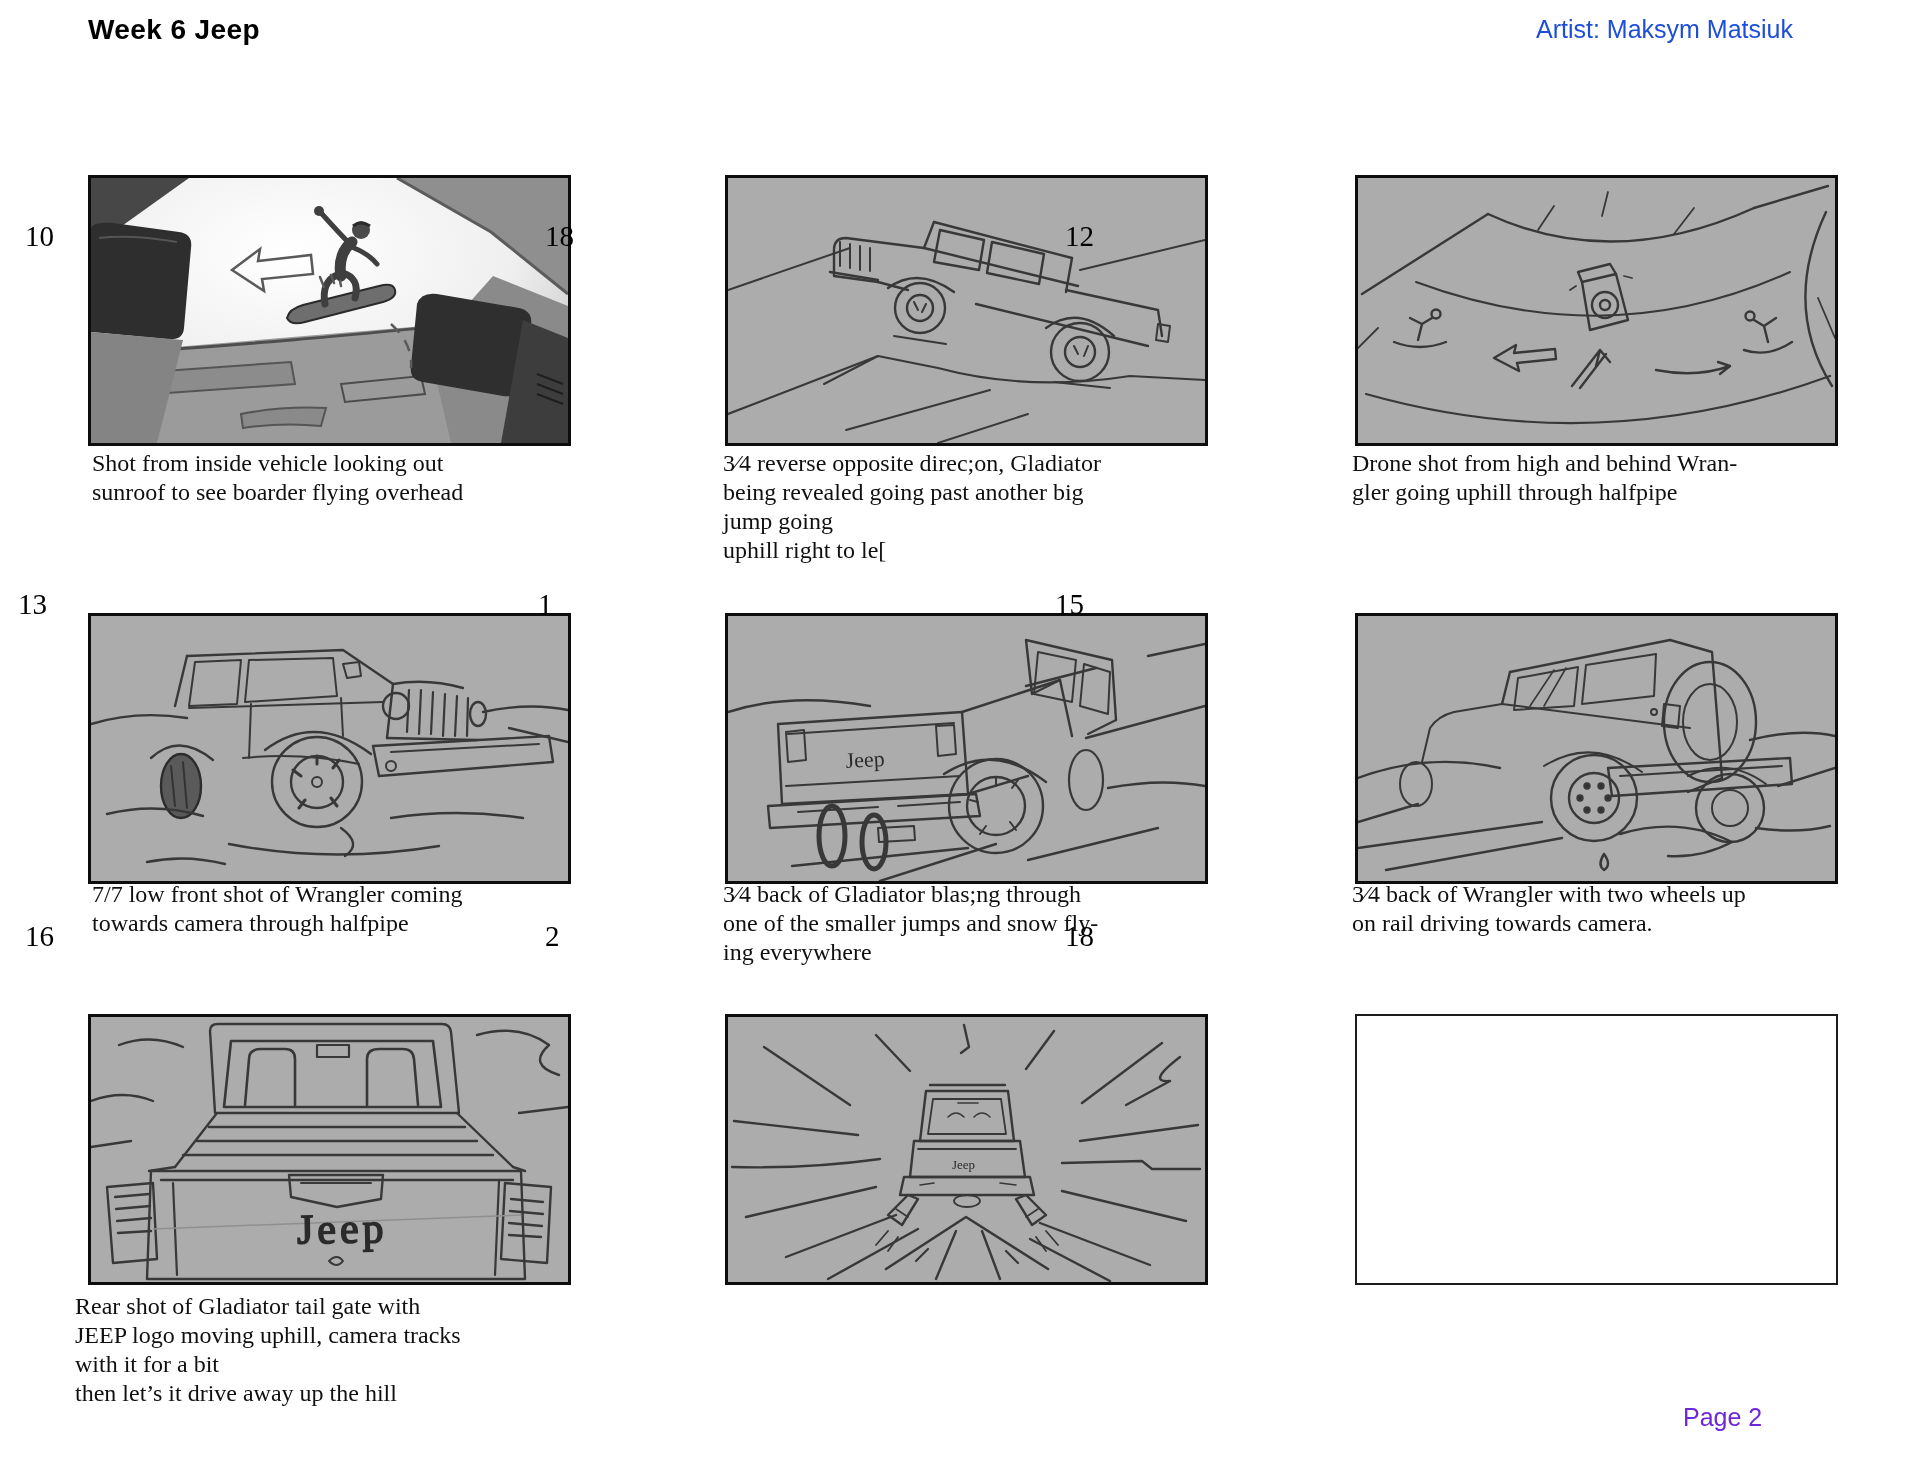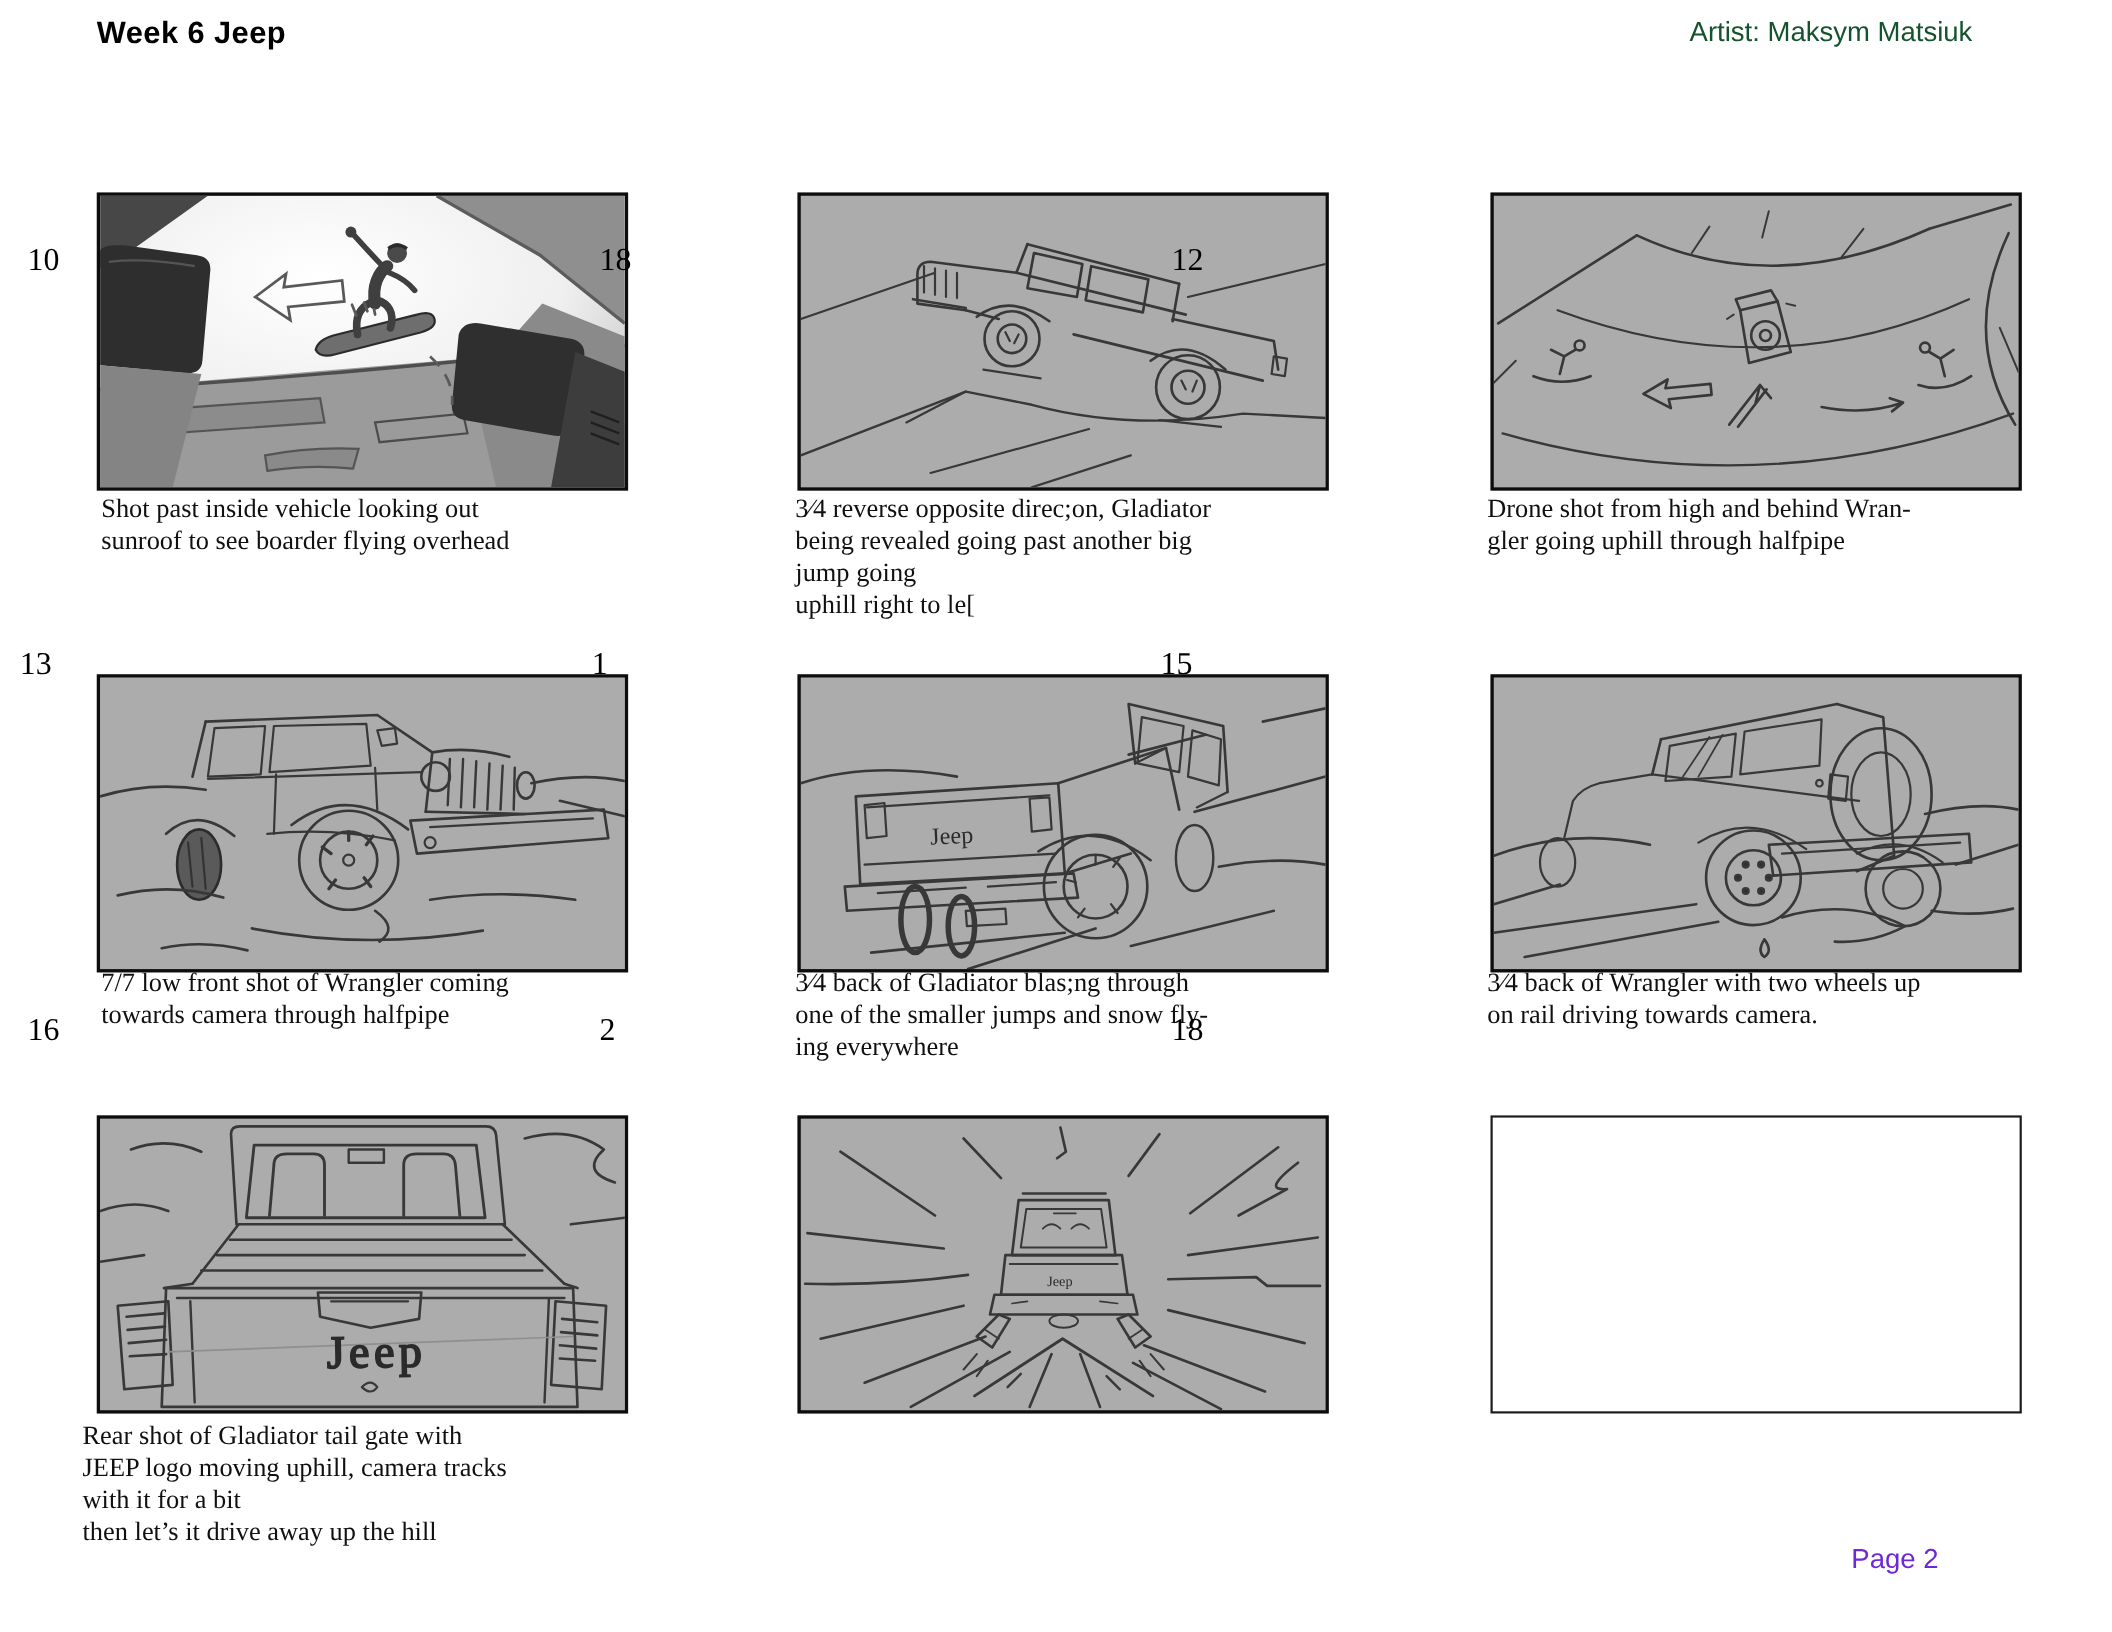--- a/index.html
+++ b/index.html
@@ -7,21 +7,21 @@
     width:1920px;height:1484px;background:#ffffff;position:relative;overflow:hidden;
     font-family:"Liberation Serif","DejaVu Serif",serif;color:#0f0f0f;
   }
   .abs{position:absolute;}
   .title{
     left:88px;top:14px;font-family:"Liberation Sans","DejaVu Sans",sans-serif;
     font-weight:bold;font-size:28px;letter-spacing:.4px;color:#000;
   }
   .artist{
     right:127px;top:15px;font-family:"Liberation Sans","DejaVu Sans",sans-serif;
-    font-size:25px;color:#14532d;margin-left:20px;
+    font-size:25px;color:#1d4ed8;margin-left:20px;
   }
   .pagenum{
     left:1683px;top:1403px;font-family:"Liberation Sans","DejaVu Sans",sans-serif;
     font-size:25px;color:#6d28d9;
   }
   .num{font-size:29px;color:#000;}
   .frame{
     width:477px;height:265px;border:3px solid #0d0d0d;background:#acacac;
   }
   .frame svg{display:block;}
@@ -80,21 +80,21 @@
     <path d="M259,66 C250,57 240,46 231,36" stroke="#3f3f3f" stroke-width="5" fill="none" stroke-linecap="round"></path>
     <circle cx="228" cy="33" r="5" fill="#3f3f3f"></circle>
     <path d="M263,70 C273,74 281,80 286,86" stroke="#3f3f3f" stroke-width="5" fill="none" stroke-linecap="round"></path>
     <circle cx="270" cy="52" r="9" fill="#4a4a4a"></circle>
     <path d="M262,48 Q270,42 279,48" stroke="#2b2b2b" stroke-width="3" fill="none"></path>
     <path d="M141,92 L169,71 L167,83 L220,77 L222,96 L171,101 L173,113 Z" fill="none" stroke="#595959" stroke-width="2.5"></path>
     <path d="M229,99 L233,109 M240,97 L243,105 M249,103 L250,108" stroke="#595959" stroke-width="2.5" stroke-linecap="round"></path>
     <path d="M300,146 Q322,166 320,190" stroke="#5a5a5a" stroke-width="2.5" fill="none" stroke-dasharray="12 9"></path>
   </svg>
 </div>
-<div class="abs caption c10">Shot past inside vehicle looking out
+<div class="abs caption c10">Shot from inside vehicle looking out
 sunroof to see boarder flying overhead</div>
 
 <div class="abs num n11">18</div>
 <div class="abs frame f11">
   <svg width="100%" height="100%" viewBox="0 0 477 265" preserveAspectRatio="none">
     <rect width="477" height="265" fill="#acacac"></rect>
     <g class="sk">
       <path d="M0,112 L122,70" stroke-width="2"></path>
       <path d="M352,92 L477,62" stroke-width="2"></path>
       <path d="M0,236 L150,178 L210,190 Q300,214 402,198 L477,202" stroke-width="2.2"></path>

